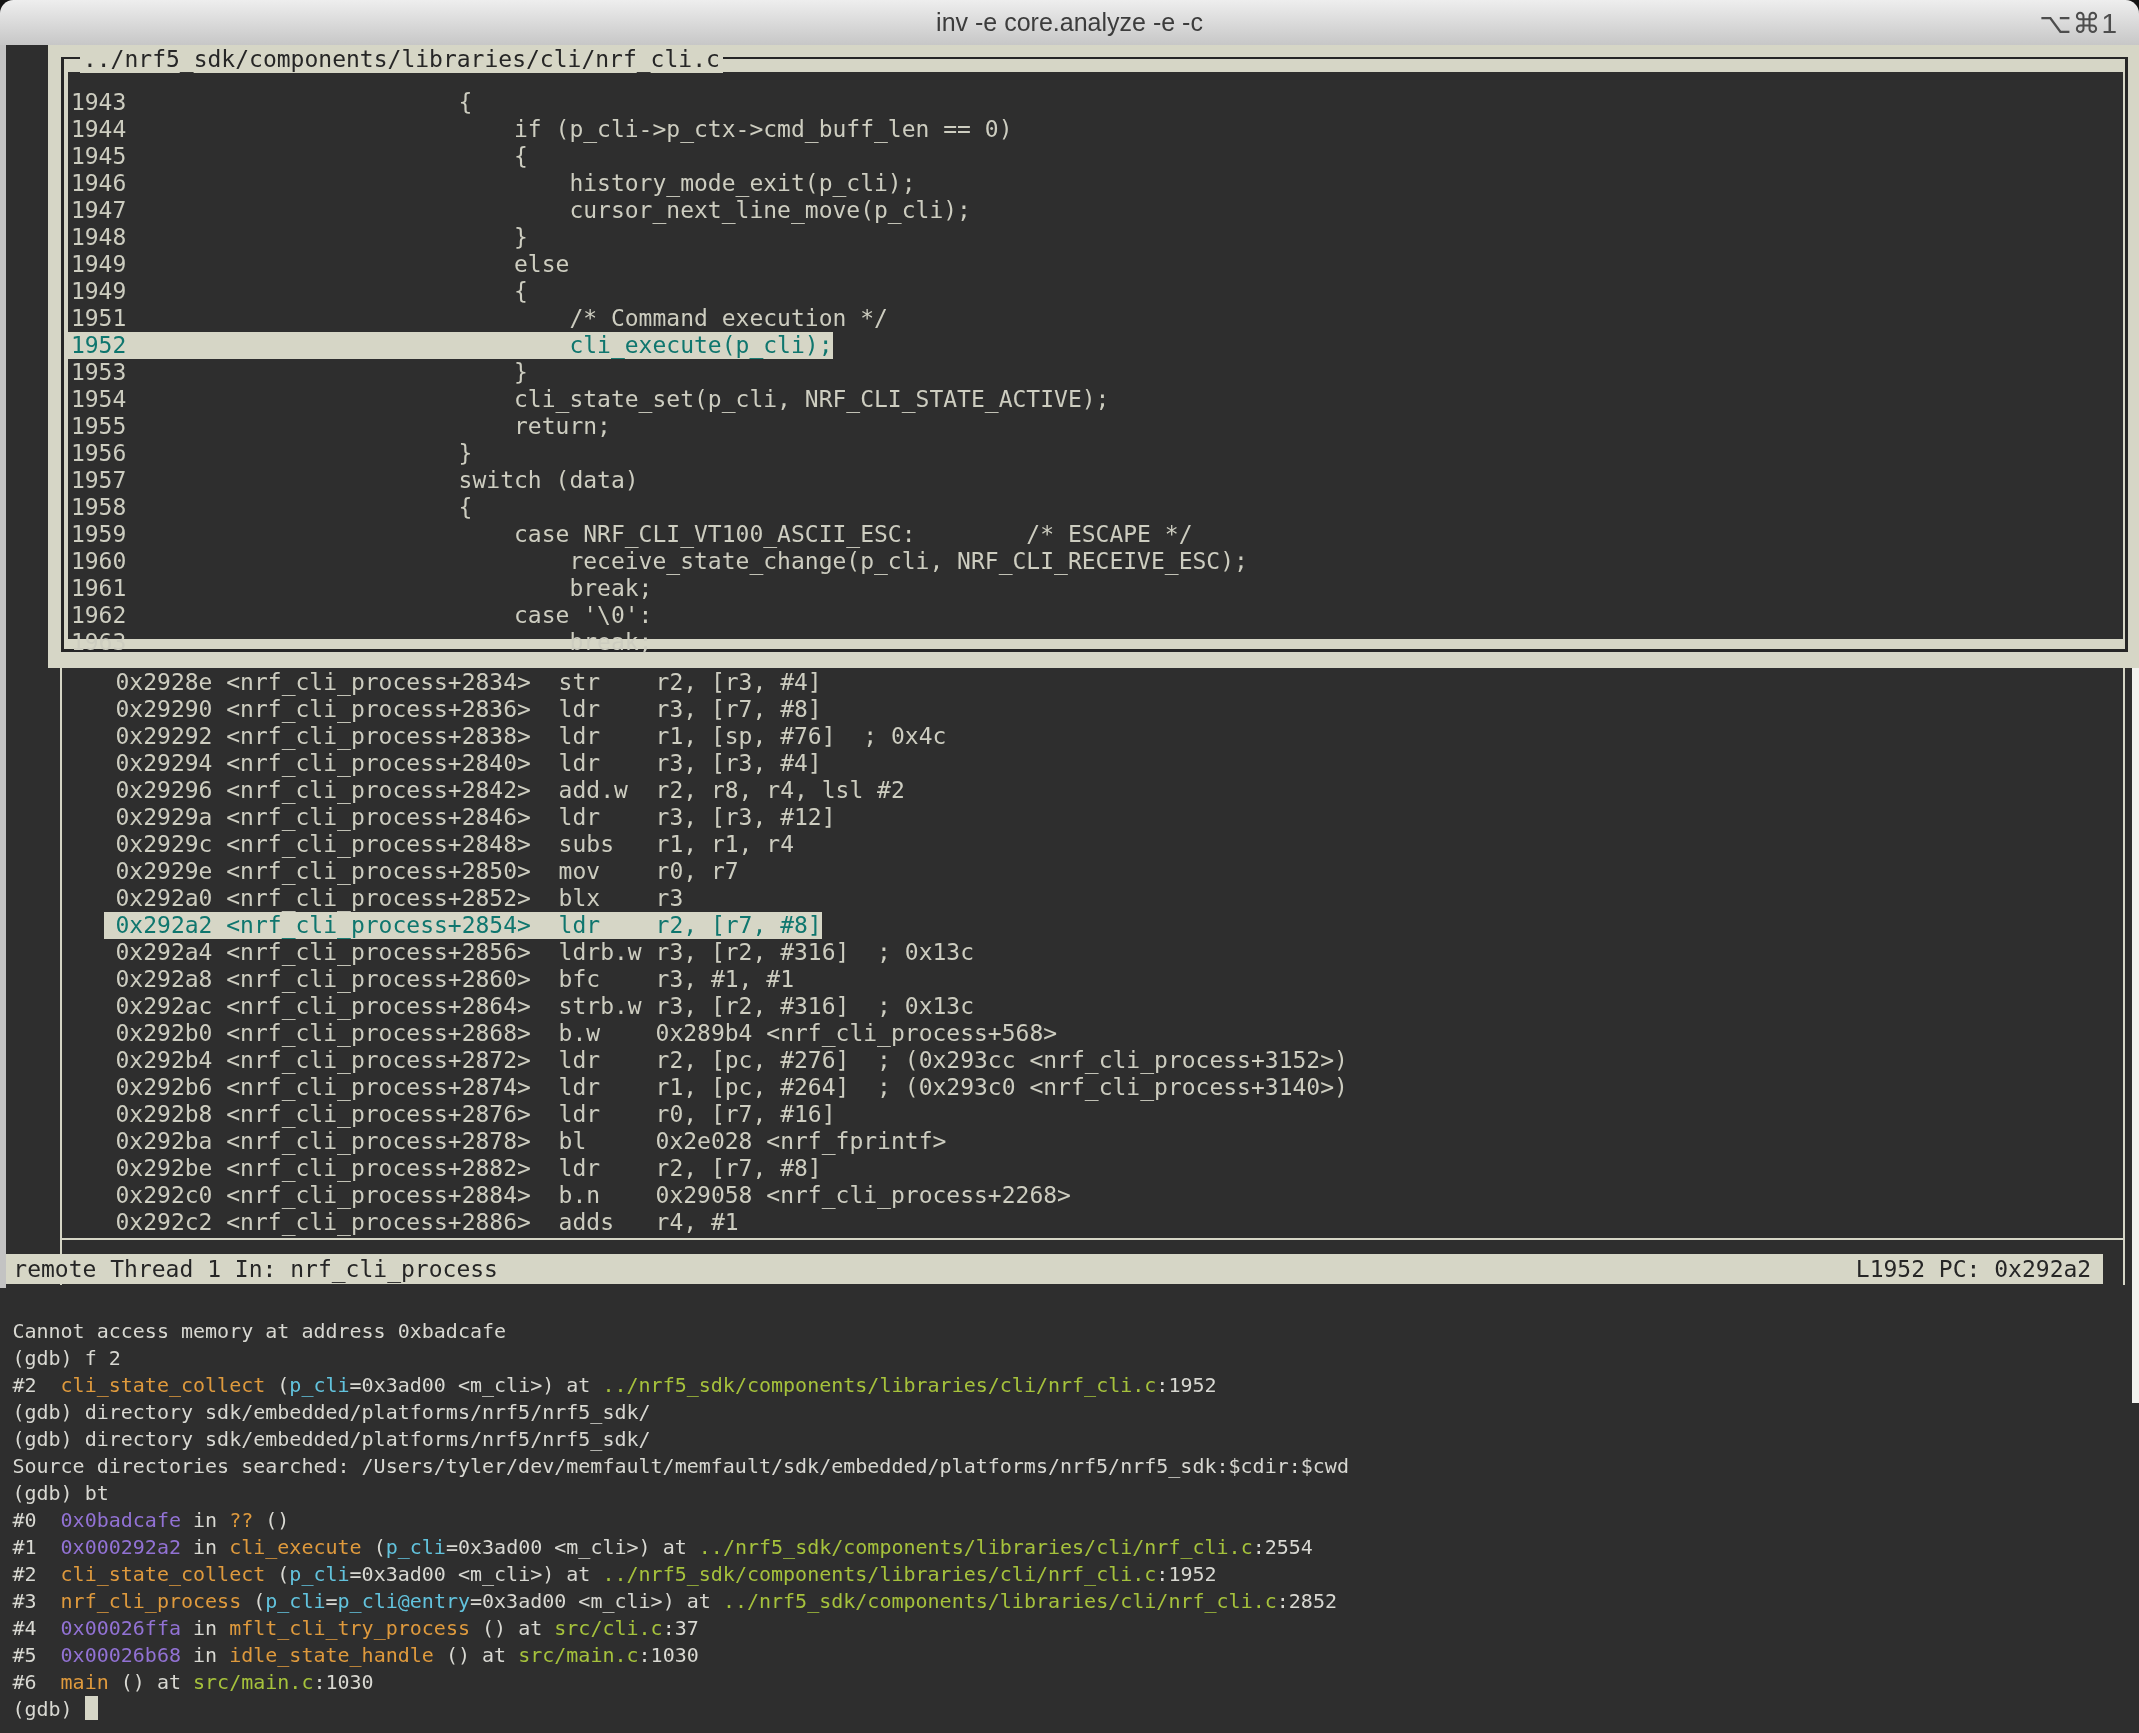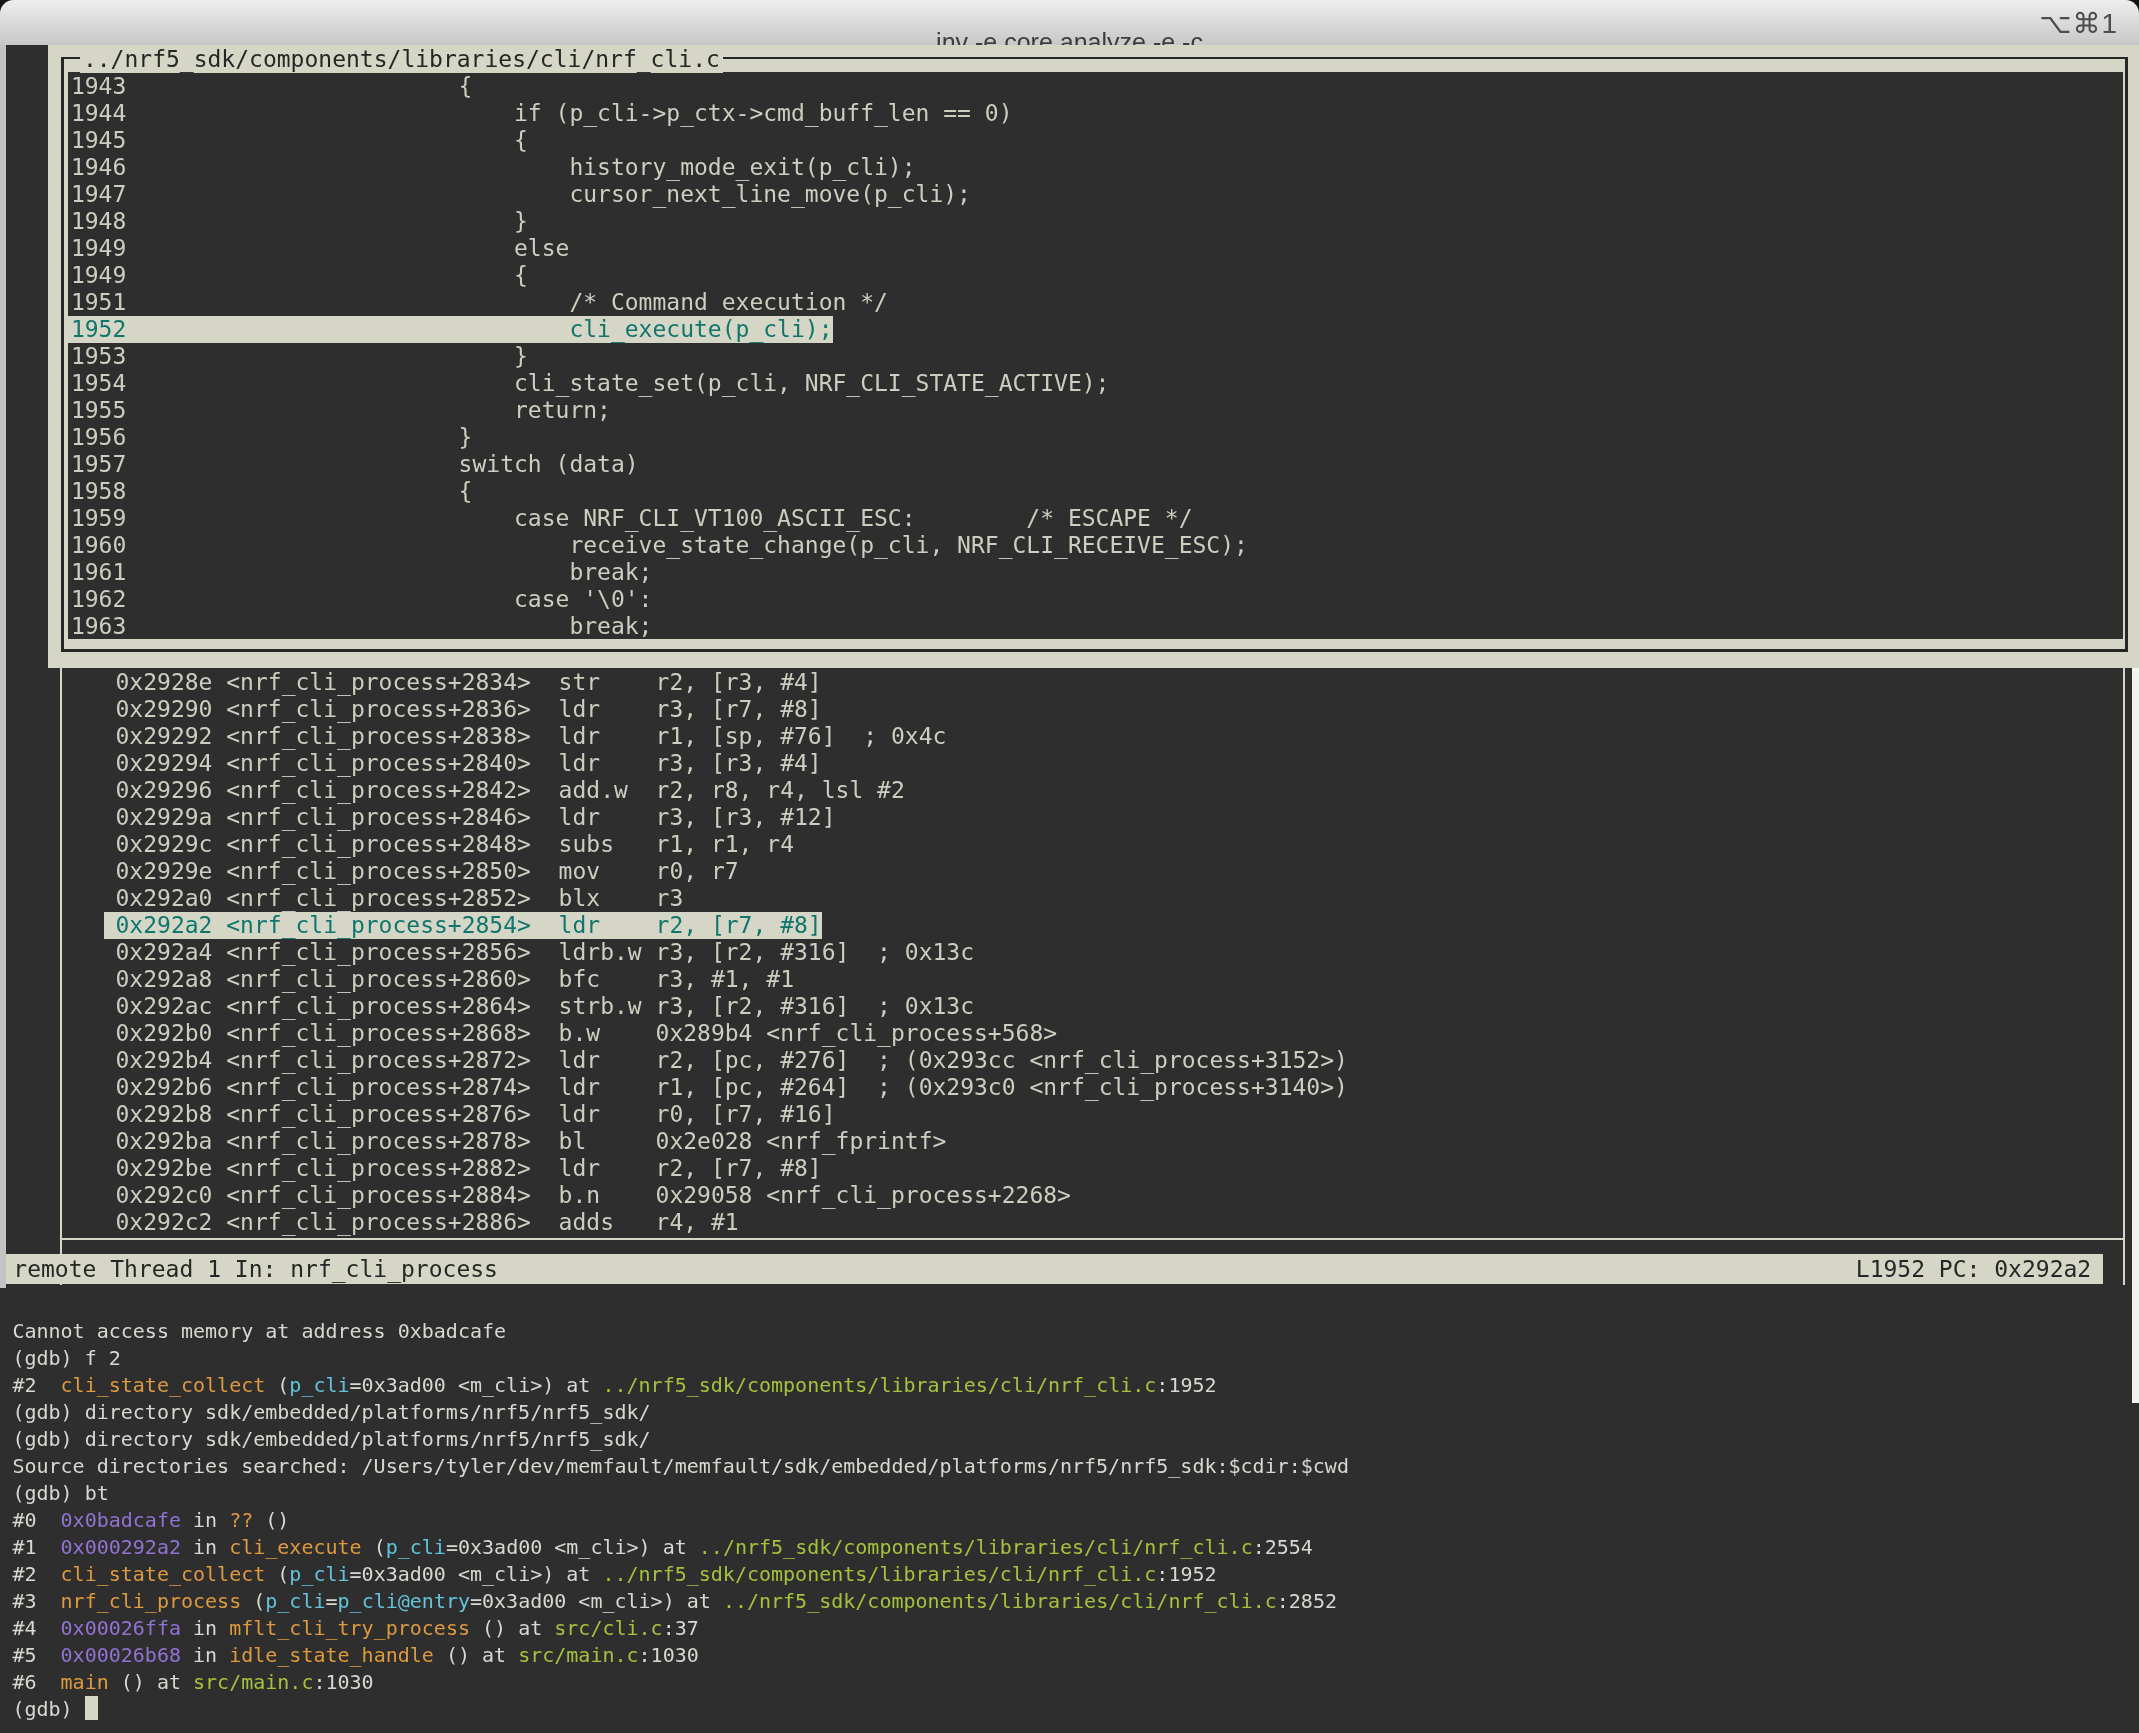--- a/index.html
+++ b/index.html
@@ -3,33 +3,33 @@
 <meta charset="utf-8">
 <style>
   html,body{margin:0;padding:0;background:#141414;}
   #screen{position:relative;width:2139px;height:1734px;background:#141414;overflow:hidden;
           font-family:"DejaVu Sans Mono",monospace;}
   
   #titlebar{position:absolute;left:0;top:0;width:2139px;height:45px;
     background:linear-gradient(#eeeeee,#c7c7c7);
     border-radius:13.4px 13.4px 0 0;border-bottom:1px solid #8f8f8f;}
   #win-title{position:absolute;left:0;right:0;top:0;height:45px;line-height:45px;
-    text-align:center;font-family:"Liberation Sans",sans-serif;font-size:25px;color:#3c3c3c;margin-top:20px;}
+    text-align:center;font-family:"Liberation Sans",sans-serif;font-size:25px;color:#3c3c3c;}
   #win-shortcut{position:absolute;right:21px;top:0;height:45px;line-height:48px;
     font-family:"Liberation Sans",sans-serif;font-size:28px;color:#4d4d4d;letter-spacing:1px;}
   
   #terminal{position:absolute;left:0;top:45px;width:2139px;height:1689px;background:var(--terminal-bg);}
   .edge-left{position:absolute;left:0;top:0;width:5.7px;height:1243px;background:#c3c3c3;}
   .edge-right{position:absolute;left:2132px;top:612px;width:7.6px;height:746px;background:#f2f2ee;}
   
   .b-light{position:absolute;background:var(--highlight-bg);}
   .b-dark{position:absolute;background:#262626;}
   #src-title{position:absolute;left:80px;top:1px;height:27px;line-height:27px;
     font-size:23px;color:#262626;background:var(--highlight-bg);padding:0 2.9px;z-index:3;}
-  #src-rows{position:absolute;left:68px;top:28px;width:2055px;height:566px;overflow:hidden;}
+  #src-rows{position:absolute;left:68px;top:44px;width:2055px;height:566px;overflow:hidden;}
   .row{position:relative;height:27px;line-height:27px;font-size:23px;color:var(--pane-fg);}
   .row .txt{white-space:pre;display:inline-block;height:27px;padding-left:2.9px;}
   .row.cur .txt{background:var(--highlight-bg);color:#0f766e;}
   
   .thin{position:absolute;background:var(--highlight-bg);}
   #asm-rows{position:absolute;left:60px;top:624px;width:2063px;height:567px;overflow:hidden;padding-left:44px;}
   #asm-rows .row .txt{padding-left:11.5px;}
   
   #statusbar{position:absolute;left:5.7px;top:1209px;width:2097px;height:30px;
     background:var(--highlight-bg);color:#262626;font-size:23px;line-height:30px;}

